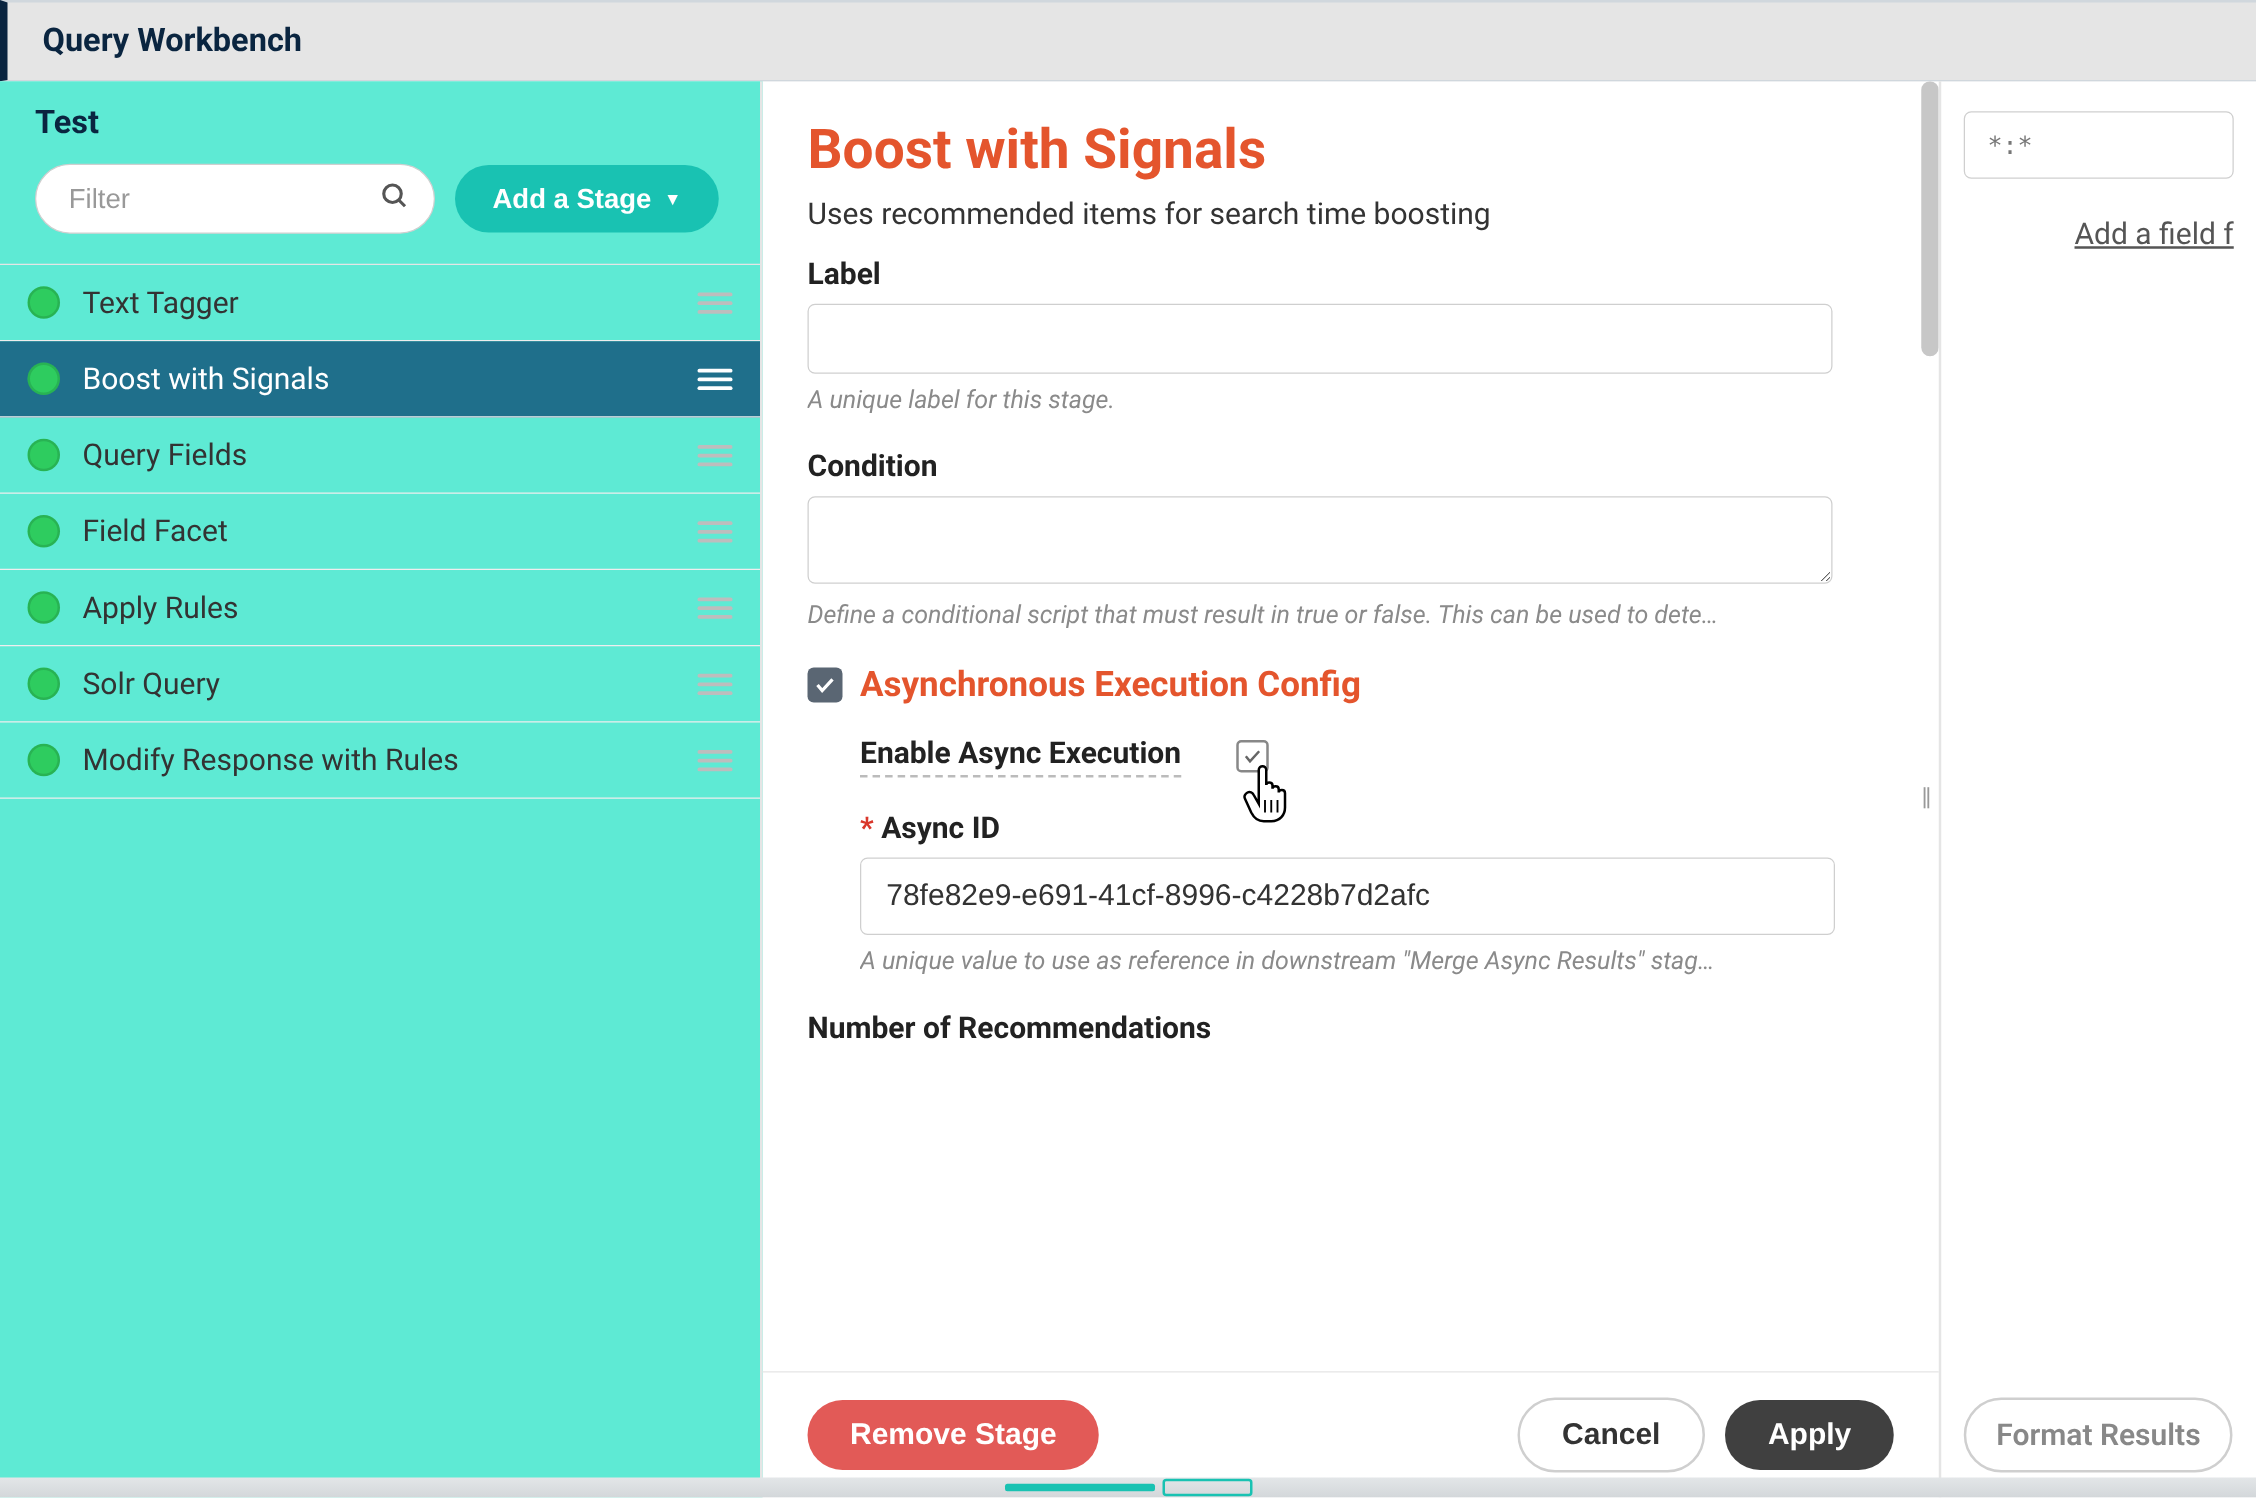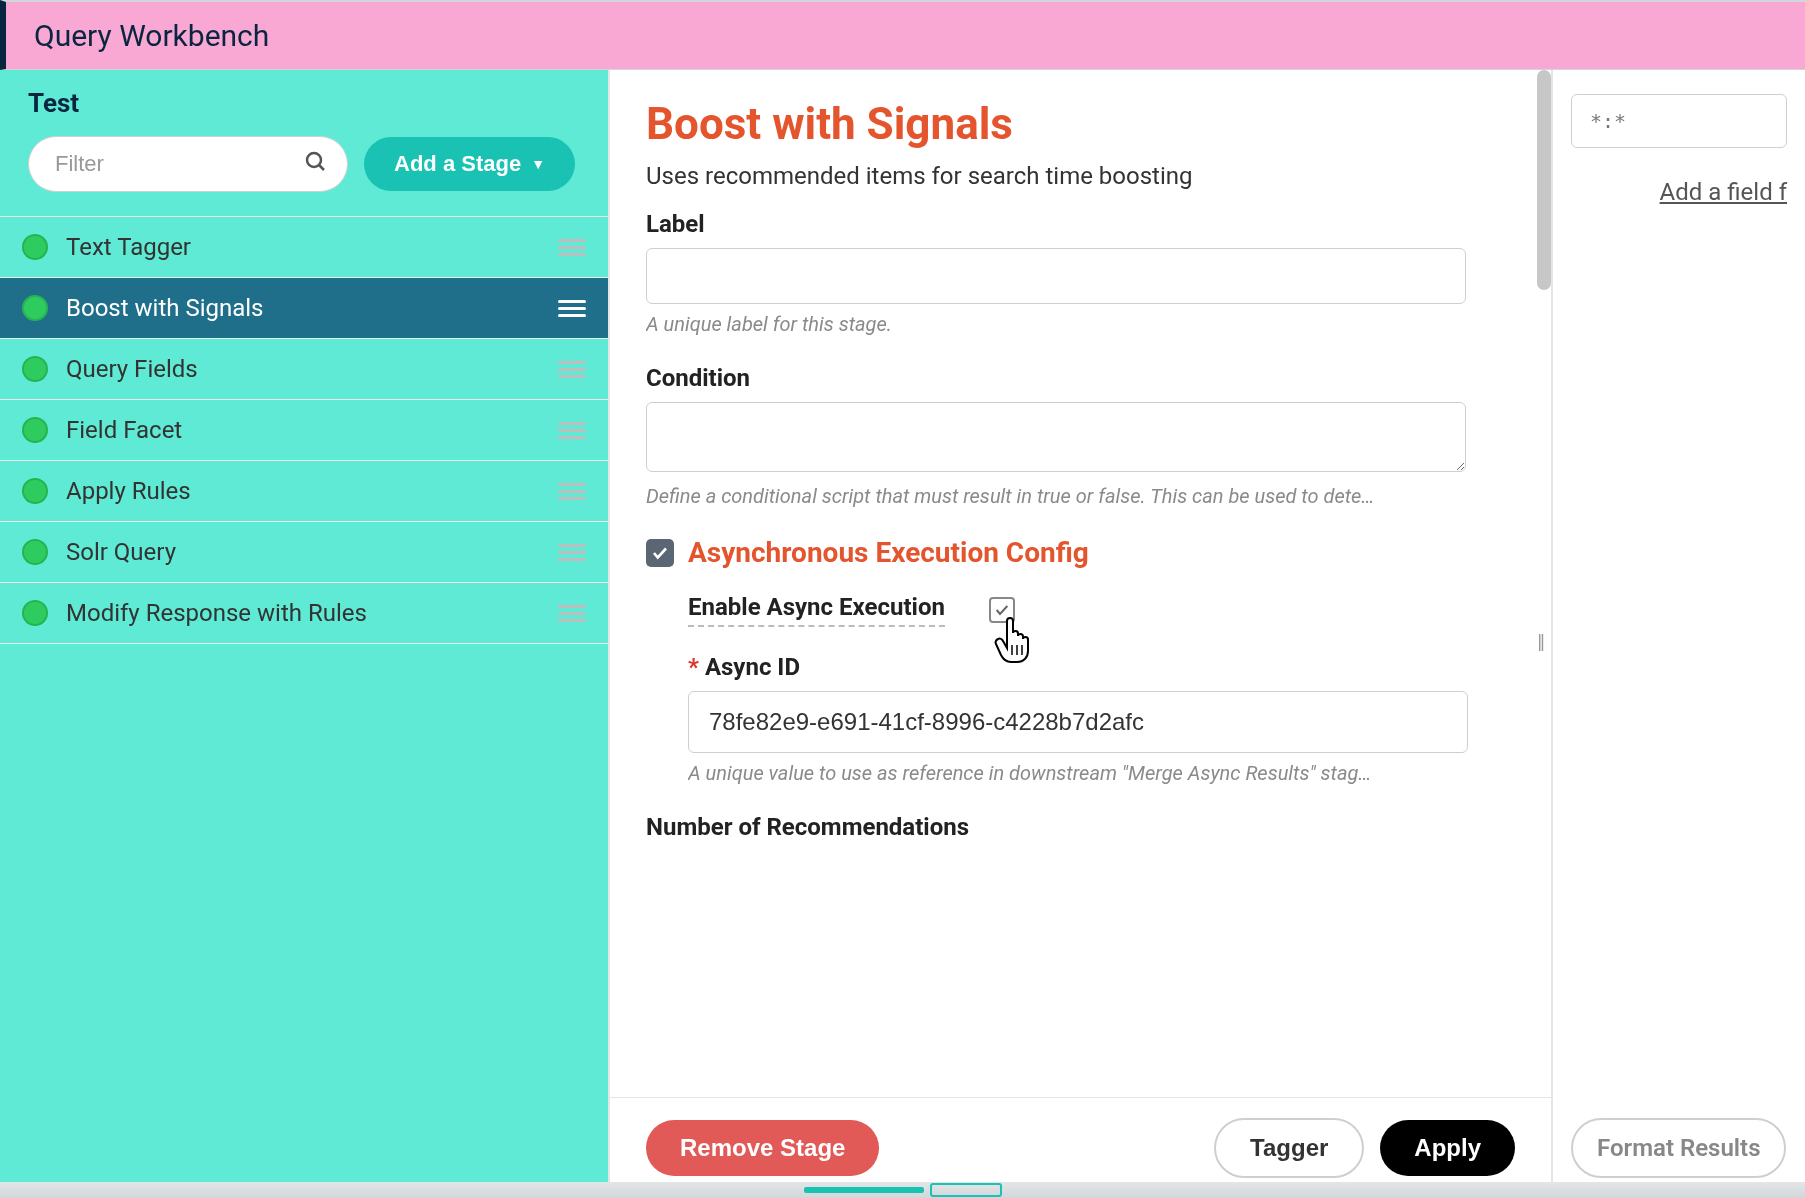--- a/index.html
+++ b/index.html
@@ -13,27 +13,27 @@
   position: relative;
 }
 .app {
   display: flex;
   flex-direction: column;
   width: 100%;
   height: 100%;
   background: #fff;
 }
 .header-bar {
-  background: #f9a8d4;
+  background: #e5e5e5;
   border-top: 2px solid #d0d7dd;
   border-bottom: 1px solid #d0d7dd;
   border-left: 6px solid #0a2540;
   padding: 16px 28px;
-  font-size: 30px;
-  font-weight: 400;
+  font-size: 26px;
+  font-weight: 700;
   color: #0a2540;
 }
 .main-body {
   display: flex;
   flex: 1;
   min-height: 0;
 }
 
 .sidebar {
   width: 610px;
@@ -273,21 +273,21 @@
 .btn {
   border-radius: 34px;
   padding: 14px 34px;
   font-size: 24px;
   font-weight: 600;
   cursor: pointer;
   border: none;
 }
 .btn-danger { background: #e25a57; color: #fff; }
 .btn-outline { background: #fff; color: #333; border: 2px solid #cfcfcf; }
-.btn-primary { background: #000000; color: #fff; }
+.btn-primary { background: #404040; color: #fff; }
 .footer-spacer { flex: 1; }
 
 
 .right-col {
   width: 254px;
   border-left: 2px solid #e5e5e5;
   display: flex;
   flex-direction: column;
   padding: 24px 18px;
   gap: 30px;
@@ -510,21 +510,21 @@
         <div class="field-group" style="margin-top:18px;">
           <label class="field-label">Number of Recommendations</label>
         </div>
 
         <span class="pipe-handle">||</span>
       </div>
 
       <div class="footer-bar">
         <button class="btn btn-danger">Remove Stage</button>
         <span class="footer-spacer"></span>
-        <button class="btn btn-outline">Tagger</button>
+        <button class="btn btn-outline">Cancel</button>
         <button class="btn btn-primary">Apply</button>
       </div>
     </div>
 
     <div class="right-col">
       <div class="right-input">*:*</div>
       <div class="add-field-link">Add a field f</div>
       <div class="right-footer">
         <span class="format-btn">Format Results</span>
       </div>

